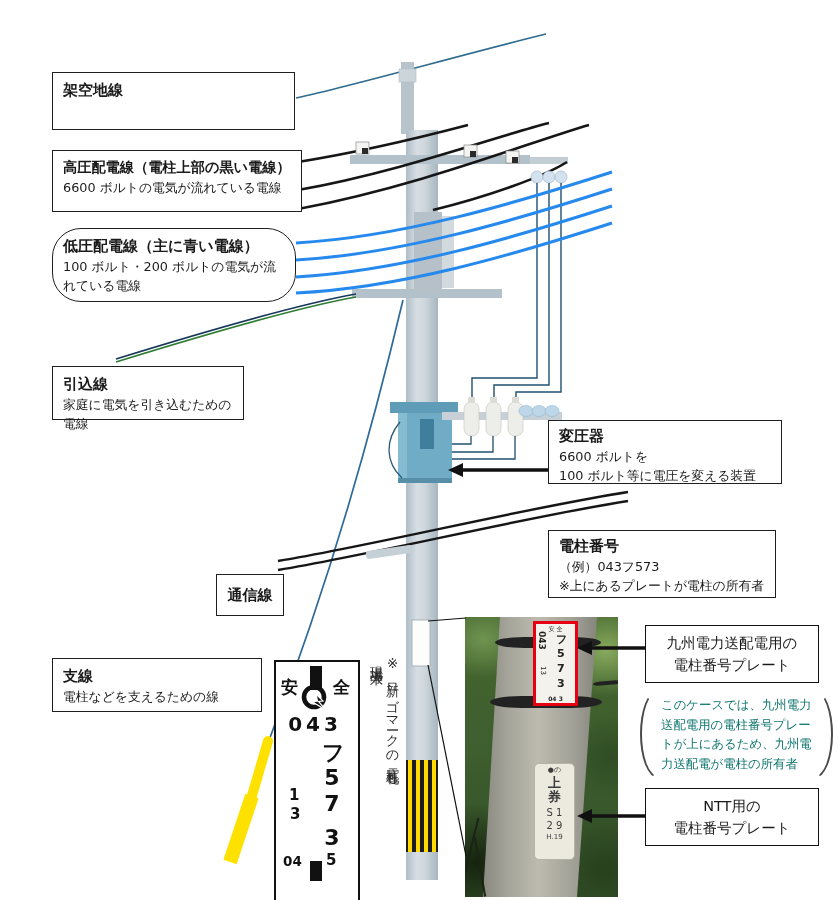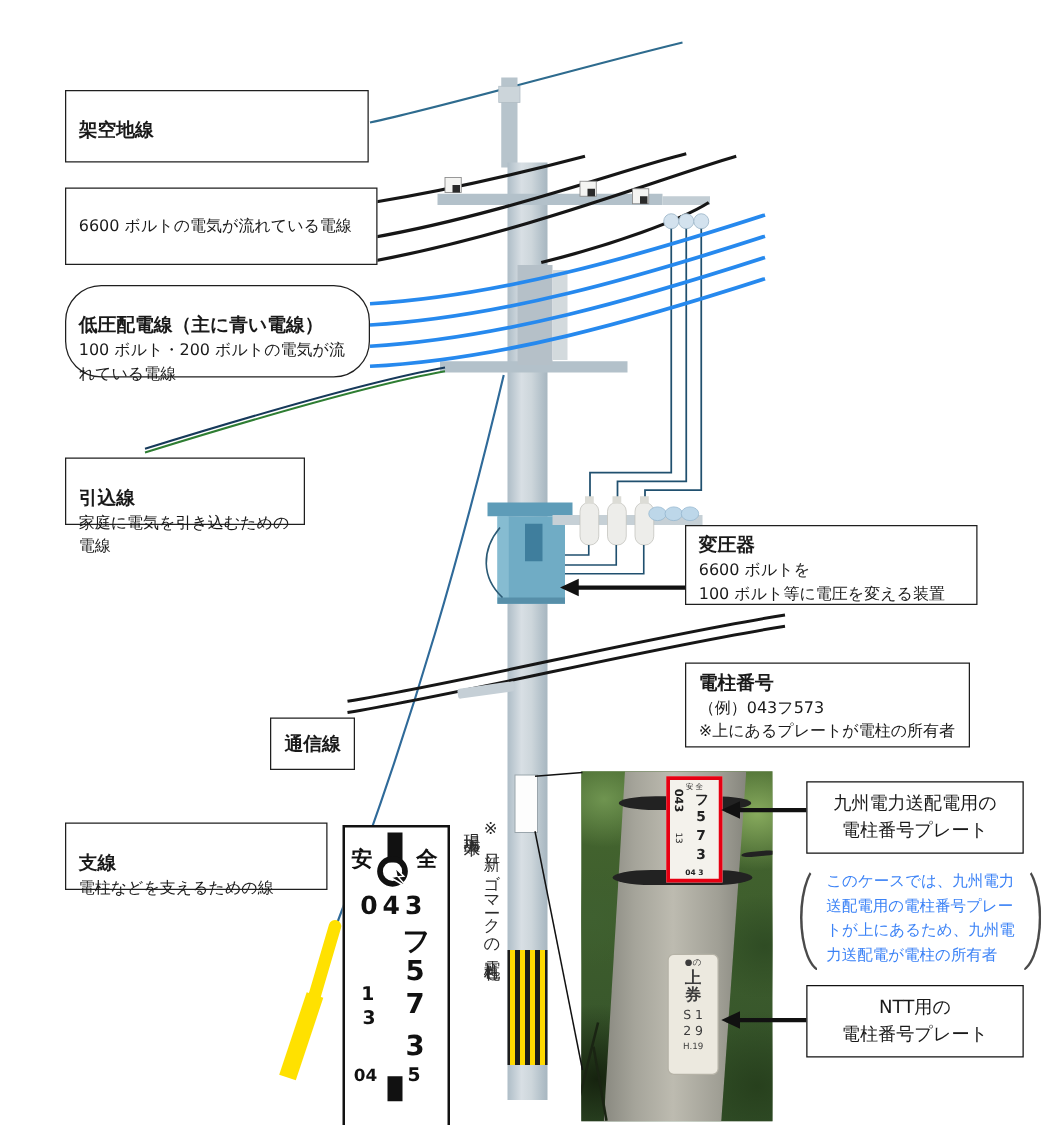--- a/index.html
+++ b/index.html
@@ -1,25 +1,25 @@
 <!DOCTYPE html>
 <html><head>
 <meta charset="utf-8">
 <style>
   html,body{margin:0;padding:0;background:#fff;}
   body{font-family:"DejaVu Sans","Liberation Sans",sans-serif;color:#1a1a1a;}
   .stage{position:relative;width:840px;height:900px;background:#fff;overflow:hidden;}
   .stage svg.layer{position:absolute;left:0;top:0;}
-  .box{position:absolute;background:#fff;border:1.6px solid #1f1f1f;padding:21px 10px 6px 10px;box-sizing:border-box;z-index:4;}
+  .box{position:absolute;background:#fff;border:1.6px solid #1f1f1f;padding:7px 10px 6px 10px;box-sizing:border-box;z-index:4;}
   .box .t{font-weight:bold;font-size:15px;line-height:1.4;white-space:nowrap;}
   .box .t.small{font-size:14.2px;}
   .box .d{font-size:12.8px;line-height:1.5;}
   .box.center{display:flex;align-items:center;justify-content:center;padding:20px;}
   .boldbox{position:absolute;background:#fff;border:1.7px solid #111;display:flex;flex-direction:column;align-items:center;justify-content:center;font-weight:normal;font-size:14.5px;line-height:1.55;z-index:4;text-align:center;}
-  .note{position:absolute;display:flex;align-items:center;color:#3b82f6;z-index:4;}
+  .note{position:absolute;display:flex;align-items:center;color:#0f766e;z-index:4;}
   .note .paren{width:14px;height:84px;border:2px solid transparent;flex:0 0 auto;}
   .note .paren.l{border-left-color:#4a4a4a;border-radius:100% 0 0 100%/50% 0 0 50%;}
   .note .paren.r{border-right-color:#4a4a4a;border-radius:0 100% 100% 0/0 50% 50% 0;}
   .note .nt{font-size:12.4px;line-height:19.5px;white-space:nowrap;padding:0 3px;}
   .note .nt span{display:block;}
   
   .plate{position:absolute;left:274px;top:660px;width:82px;height:238px;background:#fff;border:2px solid #111;z-index:4;}
   .plate .pe{position:absolute;color:#111;}
   .plate .bar{position:absolute;width:12px;background:#111;left:34px;}
   .plate .big{font-size:22px;font-weight:bold;width:20px;text-align:center;left:46px;}
@@ -174,20 +174,21 @@
 
     <rect x="412" y="620" width="18" height="46" fill="#fdfdfd" stroke="#9aa5ac" stroke-width="0.8"></rect>
     <rect x="406" y="760" width="32" height="92" fill="url(#stripes)"></rect>
   </svg>
 
   <div class="box" style="left:52px;top:72px;width:243px;height:58px;">
     <div class="t">架空地線</div>
   </div>
 
   <div class="box" style="left:52px;top:150px;width:250px;height:62px;">
+    <div class="t small">高圧配電線（電柱上部の黒い電線）</div>
     <div class="d">6600 ボルトの電気が流れている電線</div>
   </div>
 
   <div class="box" style="left:52px;top:228px;width:244px;height:74px;border-radius:29px;">
     <div class="t">低圧配電線（主に青い電線）</div>
     <div class="d">100 ボルト・200 ボルトの電気が流れている電線</div>
   </div>
 
   <div class="box" style="left:52px;top:366px;width:192px;height:54px;">
     <div class="t">引込線</div>

